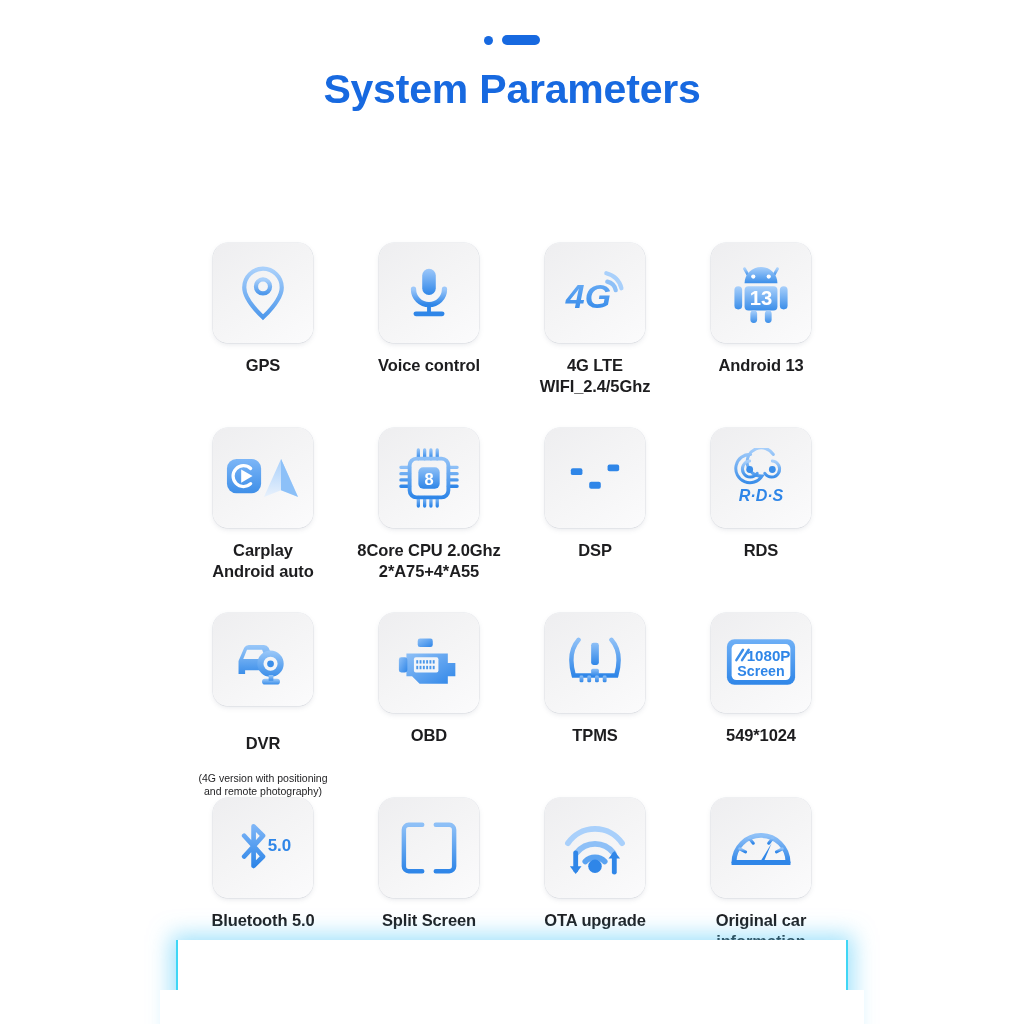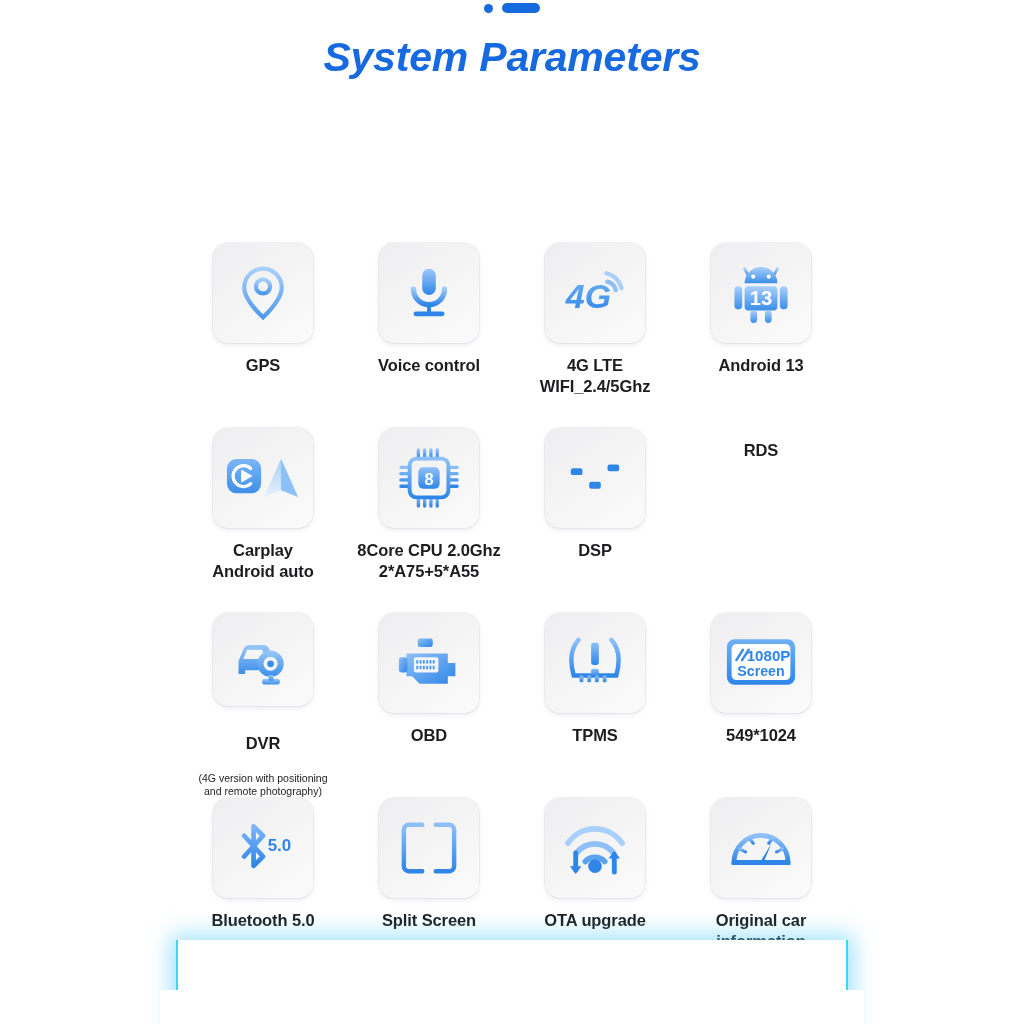--- a/index.html
+++ b/index.html
@@ -5,21 +5,21 @@
   * { box-sizing: border-box; margin: 0; padding: 0; }
   html, body {
     width: 1024px; height: 1024px;
     background: #ffffff;
     font-family: "Liberation Sans", sans-serif;
     overflow: hidden;
   }
   .page { position: relative; width: 1024px; height: 1024px; background:#fff; }
 
   
-  .header { text-align: center; font-style: italic; }
+  .header { padding-top: 32px; text-align: center; }
   .dot-dash { display:flex; justify-content:center; align-items:center; gap:9px; height:16px; }
   .dot-dash .dot { width:9px; height:9px; border-radius:50%; background:#1769e0; }
   .dot-dash .dash { width:38px; height:10px; border-radius:5px; background:#1769e0; }
 
   .title {
     margin-top: 18px;
     font-size: 41px;
     font-weight: 700;
     color: #1769e0;
     letter-spacing: -0.2px;
@@ -224,21 +224,21 @@
             <path d="M21 52 v9 M27.5 52 v9 M34 52 v9 M40.5 52 v9"></path>
             <path d="M3 21 h9 M3 27.5 h9 M3 34 h9 M3 40.5 h9"></path>
             <path d="M52 21 h9 M52 27.5 h9 M52 34 h9 M52 40.5 h9"></path>
           </g>
           <rect x="12" y="12" width="40" height="40" rx="7" fill="none" stroke="url(#gCpu)" stroke-width="4"></rect>
           <rect x="21" y="21" width="22" height="22" rx="5" fill="url(#gCpu)"></rect>
           <text x="32" y="39" text-anchor="middle" font-family="'Liberation Sans',sans-serif" font-size="17" font-weight="700" fill="#ffffff">8</text>
         </svg>
       </div>
       <div class="cap">8Core CPU 2.0Ghz
-2*A75+5*A55</div>
+2*A75+4*A55</div>
     </div>
 
     <div class="cell">
       <div class="tile">
         <svg width="58" height="58" viewBox="0 0 60 60">
           <defs>
               <linearGradient id="gEq" x1="0" y1="0" x2="0" y2="1">
             <stop offset="0" stop-color="#7db5f7"></stop>
                 <stop offset="1" stop-color="#2f86e8"></stop>
               </linearGradient>
@@ -250,20 +250,38 @@
           </g>
           <rect x="5" y="20" width="12" height="7" rx="2" fill="#2f86e8"></rect>
           <rect x="24" y="34" width="12" height="7" rx="2" fill="#2f86e8"></rect>
           <rect x="43" y="16" width="12" height="7" rx="2" fill="#2f86e8"></rect>
         </svg>
       </div>
       <div class="cap">DSP</div>
     </div>
 
     <div class="cell">
+      <div class="tile">
+        <svg width="68" height="60" viewBox="0 0 72 62">
+          <defs>
+              <linearGradient id="gRds" x1="0" y1="0" x2="0" y2="1">
+            <stop offset="0" stop-color="#a9d0fb"></stop>
+                <stop offset="1" stop-color="#3b8ee9"></stop>
+              </linearGradient>
+            </defs>
+          <g fill="none" stroke="url(#gRds)" stroke-width="3.2" stroke-linecap="round">
+            <path d="M25 6 a15 15 0 1 0 12 23 a15 15 0 1 1 12 -23"></path>
+            <path d="M24 13 a8.5 8.5 0 1 0 8 13"></path>
+            <path d="M48 13 a8.5 8.5 0 1 1 -8 13"></path>
+          </g>
+          <circle cx="24" cy="22" r="3.6" fill="#3b8ee9"></circle>
+          <circle cx="48" cy="22" r="3.6" fill="#3b8ee9"></circle>
+          <text x="36" y="55" text-anchor="middle" font-family="'Liberation Sans',sans-serif" font-size="17" font-weight="700" font-style="italic" fill="#2f86e8">R·D·S</text>
+        </svg>
+      </div>
       <div class="cap">RDS</div>
     </div>
 
     <div class="cell">
       <div class="tile">
         <svg width="64" height="58" viewBox="0 0 68 60">
           <defs>
               <linearGradient id="gDvr" x1="0" y1="0" x2="0" y2="1">
             <stop offset="0" stop-color="#9ac8f9"></stop>
                 <stop offset="1" stop-color="#3b8ee9"></stop>

